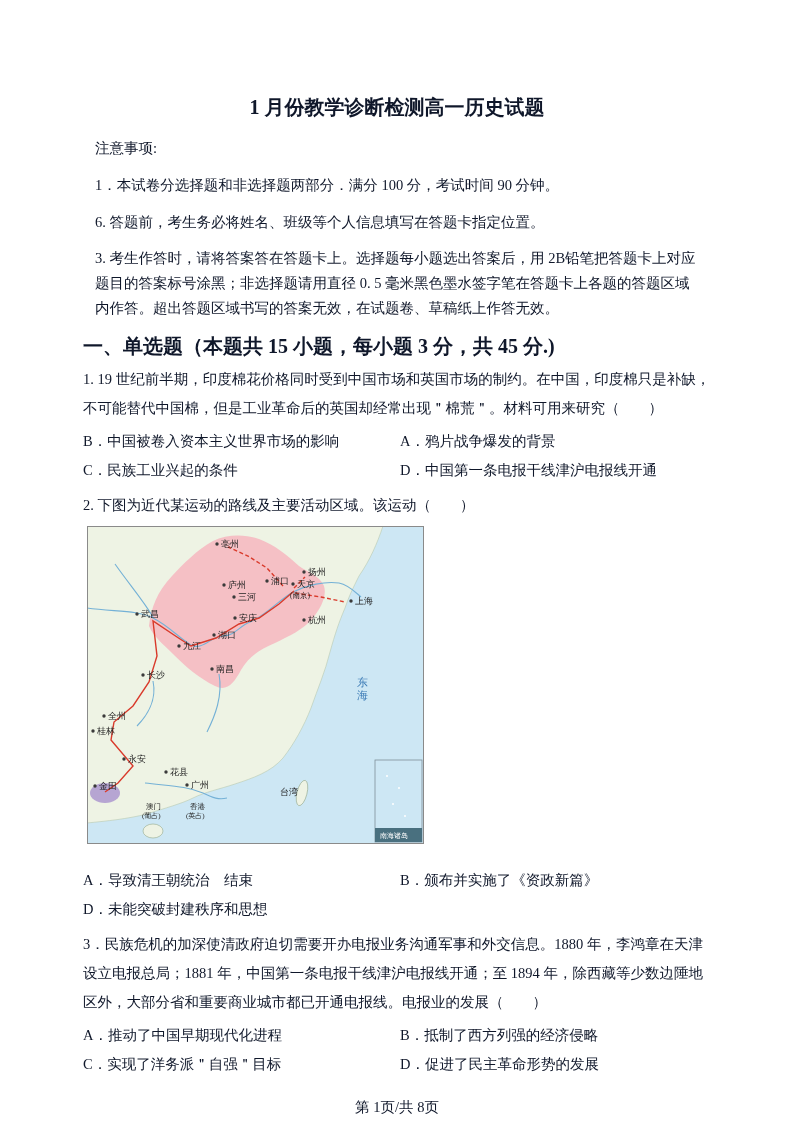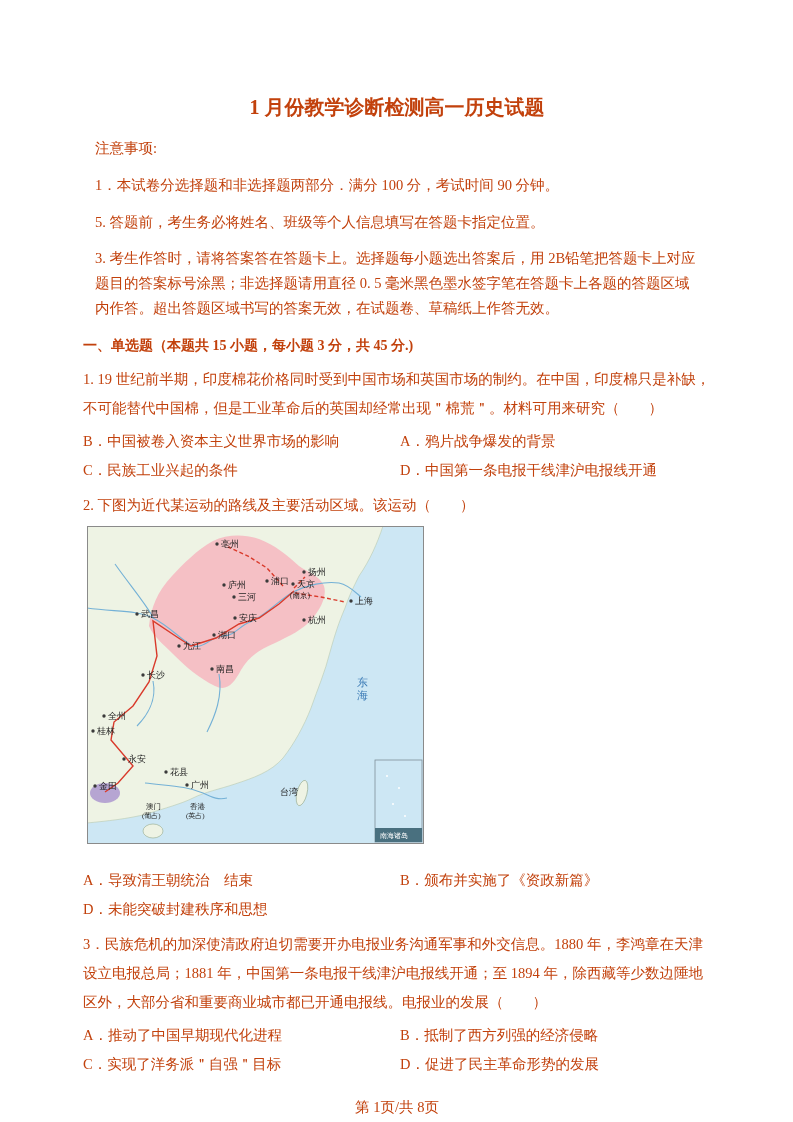--- a/index.html
+++ b/index.html
@@ -1,40 +1,40 @@
 <!DOCTYPE html>
 <html><head>
 <meta charset="utf-8">
 <style>
   html,body{margin:0;padding:0;background:#ffffff;}
   .page{position:relative;width:793px;height:1122px;margin:0 auto;background:#fff;overflow:hidden;
     box-sizing:border-box;padding:94px 82px 0 83px;
-    font-family:"Liberation Serif","DejaVu Serif",serif;font-size:14.5px;color:#c2410c;}
+    font-family:"Liberation Serif","DejaVu Serif",serif;font-size:14.5px;color:#0f172a;}
   .title{font-size:20px;font-weight:bold;text-align:center;margin:0 0 15px;line-height:27px;}
   .notice p{margin:12px;line-height:24.8px;}
-  .section-heading{font-size:14px;font-weight:bold;margin:12px 0 0;line-height:26px;}
+  .section-heading{font-size:20px;font-weight:bold;margin:12px 0 0;line-height:26px;}
   .stem{margin:6px 0 0;line-height:29px;}
   .options{margin:4px 0 0;}
   .opt-row{display:grid;grid-template-columns:317px 1fr;line-height:29px;}
   .opt-row span{white-space:nowrap;}
   .map-figure{margin:6px 0 22px 4px;}
   .map-figure svg{display:block;}
   .footer{text-align:center;margin:16px 0 0;line-height:25px;}
 </style>
 </head>
 <body>
 
 <div class="page">
 
   <h1 class="title">1 月份教学诊断检测高一历史试题</h1>
 
   <div class="notice">
     <p>注意事项:</p>
     <p>1．本试卷分选择题和非选择题两部分．满分 100 分，考试时间 90 分钟。</p>
-    <p>5. 答题前，考生务必将姓名、班级等个人信息填写在答题卡指定位置。</p>
+    <p>6. 答题前，考生务必将姓名、班级等个人信息填写在答题卡指定位置。</p>
     <p>3. 考生作答时，请将答案答在答题卡上。选择题每小题选出答案后，用 2B铅笔把答题卡上对应题目的答案标号涂黑；非选择题请用直径 0. 5 毫米黑色墨水签字笔在答题卡上各题的答题区域内作答。超出答题区域书写的答案无效，在试题卷、草稿纸上作答无效。</p>
   </div>
 
   <h2 class="section-heading">一、单选题（本题共 15 小题，每小题 3 分，共 45 分.)</h2>
 
   <div class="question">
     <p class="stem">1. 19 世纪前半期，印度棉花价格同时受到中国市场和英国市场的制约。在中国，印度棉只是补缺，不可能替代中国棉，但是工业革命后的英国却经常出现＂棉荒＂。材料可用来研究（　　）</p>
     <div class="options">
       <div class="opt-row">
         <span>B．中国被卷入资本主义世界市场的影响</span>

